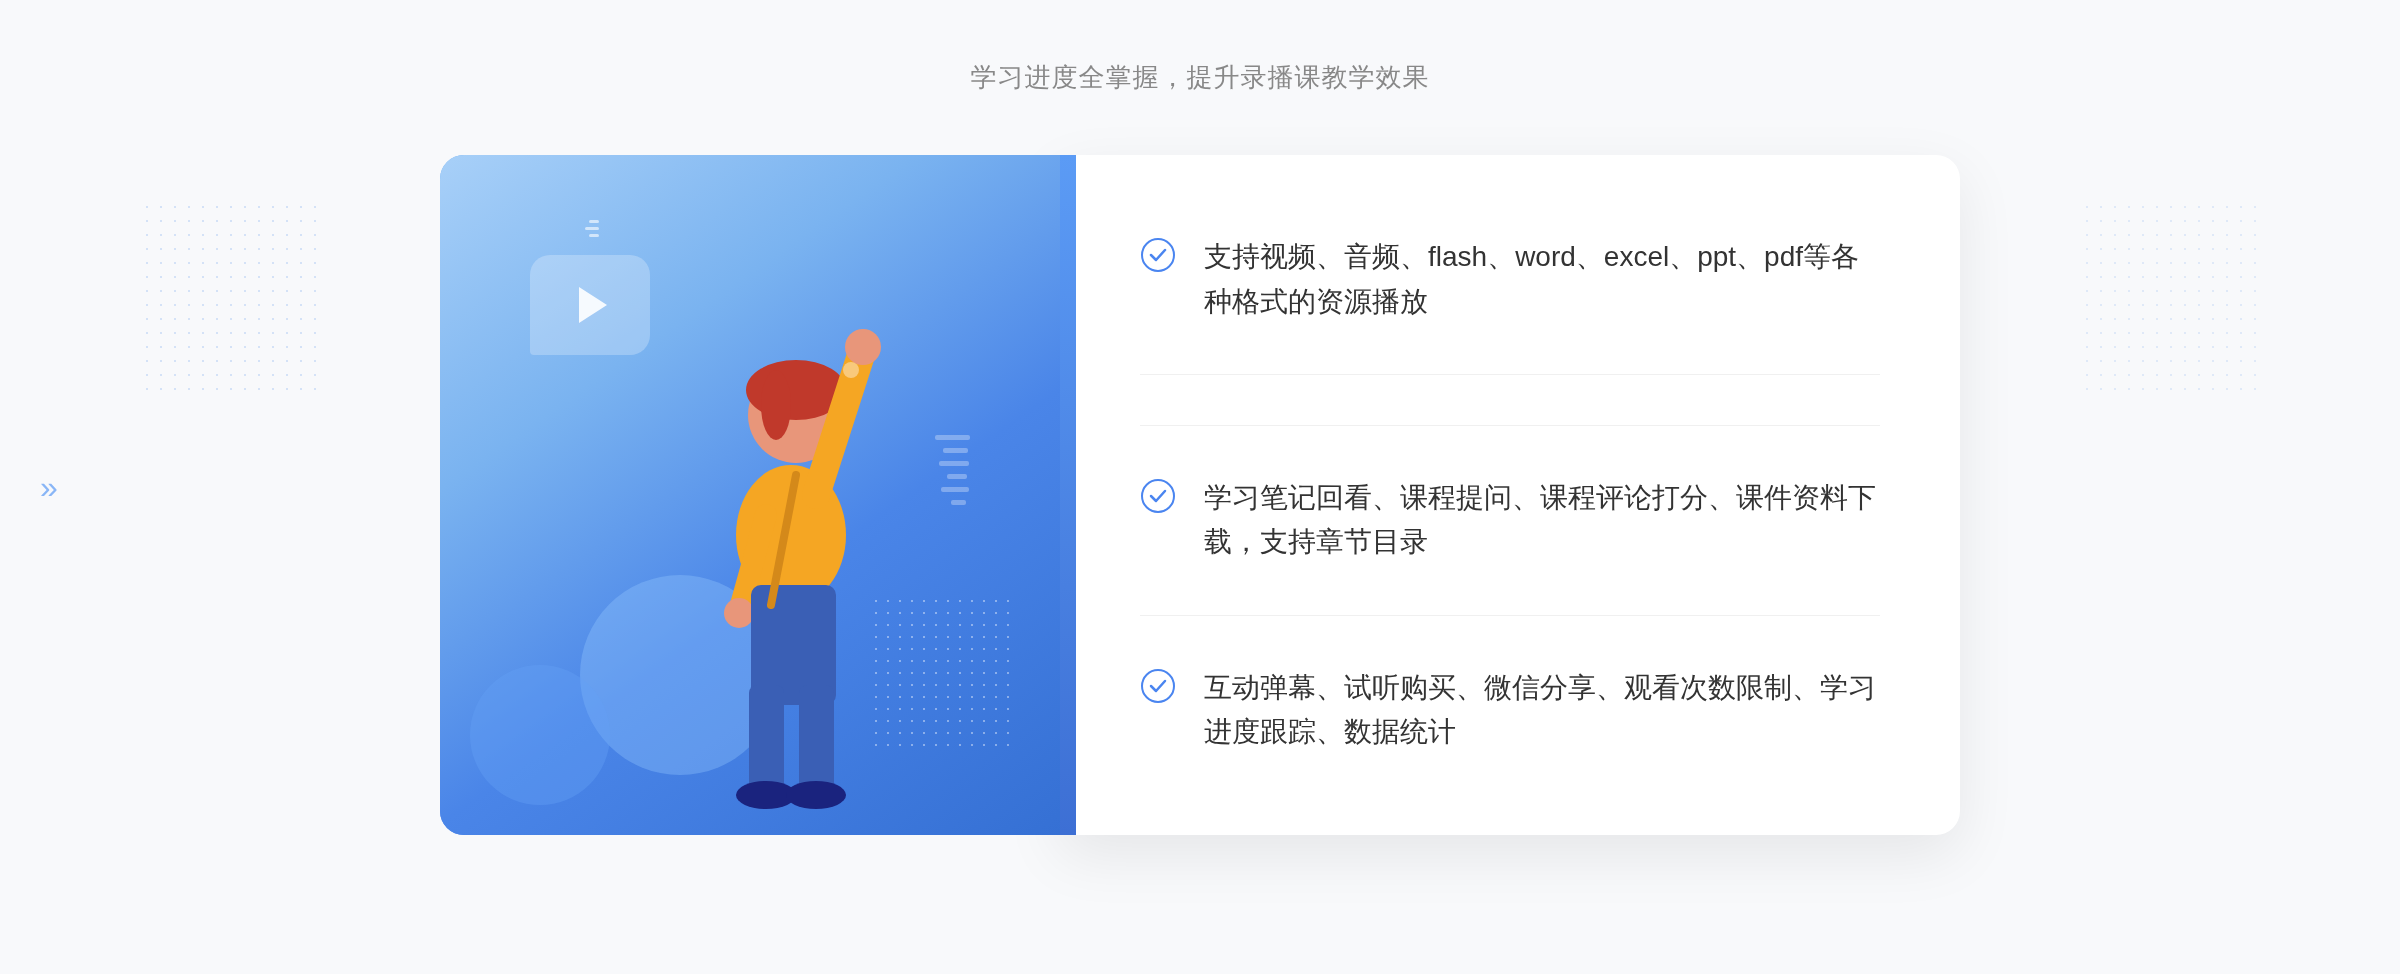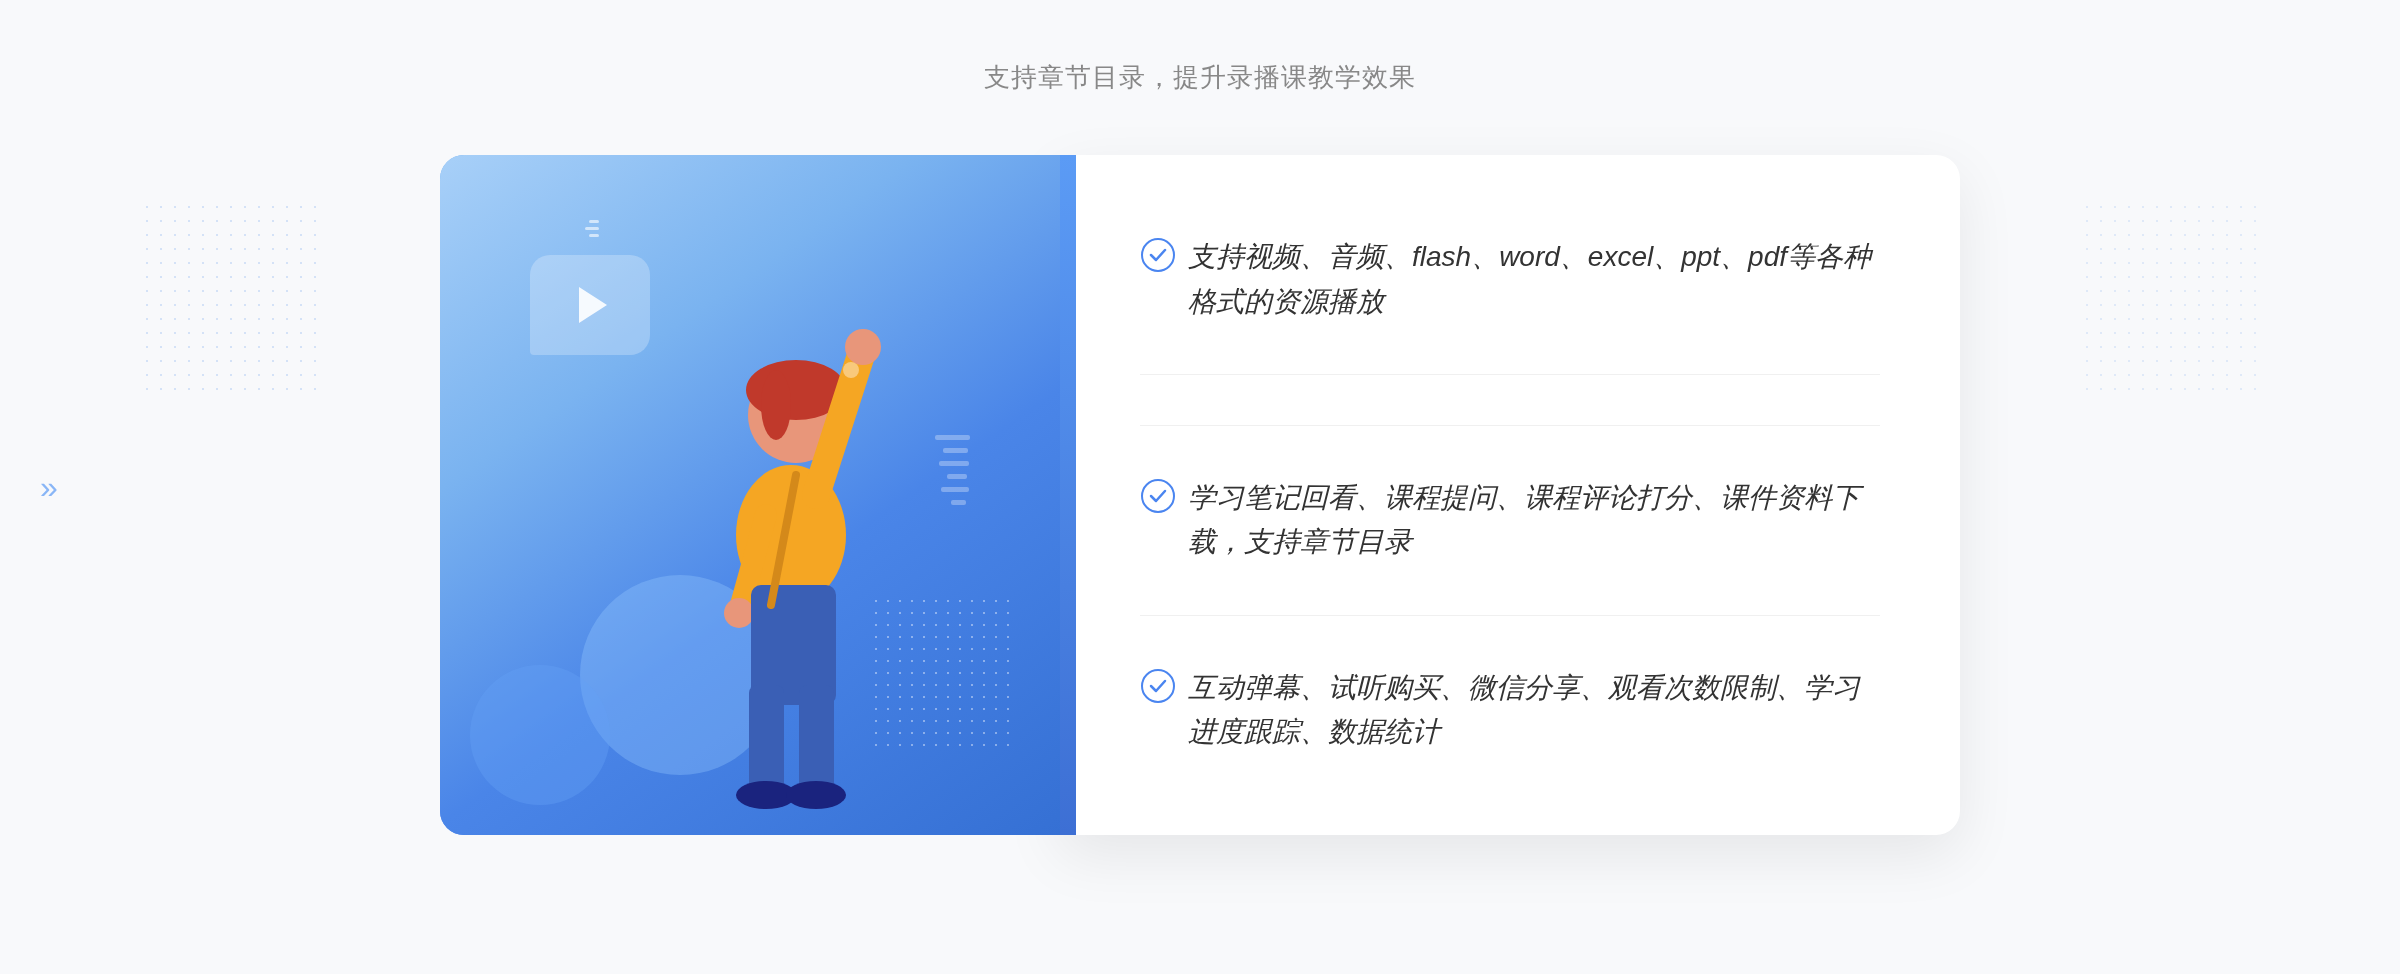--- a/index.html
+++ b/index.html
@@ -234,22 +234,21 @@
       padding: 55px 80px;
       display: flex;
       flex-direction: column;
       justify-content: space-around;
       flex-shrink: 0;
     }
 
     .feature-item {
       display: flex;
       align-items: flex-start;
-      gap: 12px;
-      font-style: italic;
+      gap: 28px;
     }
 
     .check-icon {
       width: 36px;
       height: 36px;
       flex-shrink: 0;
       margin-top: 2px;
     }
 
     .check-icon svg {
@@ -318,21 +317,21 @@
     <div class="dots-pattern dots-left"></div>
     <div class="dots-pattern dots-right"></div>
   </div>
 
   <div class="left-arrow">
     <span class="arrow-chevron">»</span>
   </div>
 
   <div class="header">
 
-    <p class="subtitle">支持章节目录，提升录播课教学效果</p>
+    <p class="subtitle">学习进度全掌握，提升录播课教学效果</p>
   </div>
 
   <div class="content-area">
 
     <div class="illustration-panel">
       <div class="blue-card-bg"></div>
 
       <div class="play-bubble">
         <div class="play-triangle"></div>
       </div>

